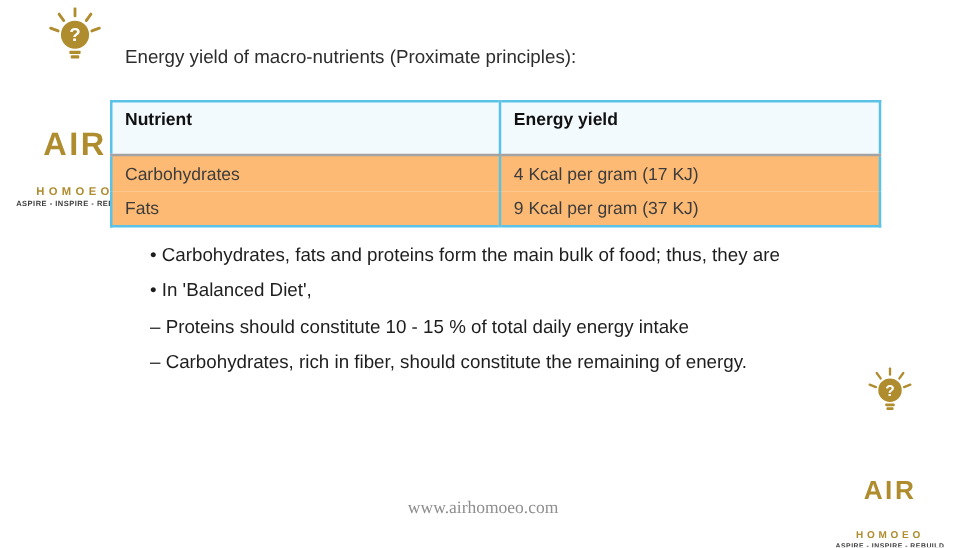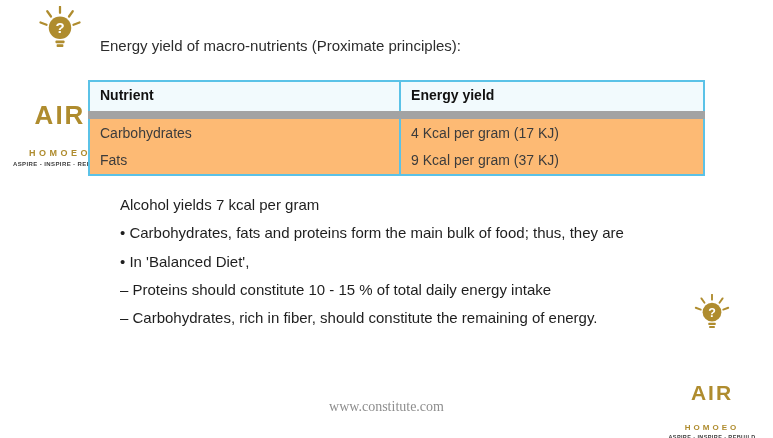--- a/index.html
+++ b/index.html
@@ -65,22 +65,22 @@
     width: 617px;
     border-collapse: collapse;
     border: 2px solid #5BC2E7;
     font-size: 14px;
   }
   .nutrient-table th {
     text-align: left;
     font-weight: bold;
     color: #111111;
     background: #F2FAFD;
-    padding: 5px 10px 8px 10px;
-    border-bottom: 8px solid #a3a3a3;
+    padding: 5px 10px 20px 10px;
+    border-bottom: 2px solid #a3a3a3;
   }
   .nutrient-table td {
     color: #3c3c3c;
     background: #fdba74;
     padding: 4px 10px;
     height: 19.5px;
   }
   .nutrient-table .col-divider {
     border-right: 2px solid #5BC2E7;
   }
@@ -155,21 +155,20 @@
         <td>4 Kcal per gram (17 KJ)</td>
       </tr>
       <tr>
         <td class="col-divider">Fats</td>
         <td>9 Kcal per gram (37 KJ)</td>
       </tr>
     </tbody>
   </table>
 
   <div class="content">
-    <div class="text-line">Alcohol yields 7 kcal per gram</div>
     <div class="text-line">• Carbohydrates, fats and proteins form the main bulk of food; thus, they are</div>
     <div class="text-line">• In 'Balanced Diet',</div>
     <div class="text-line">– Proteins should constitute 10 - 15 % of total daily energy intake</div>
     <div class="text-line">– Carbohydrates, rich in fiber, should constitute the remaining of energy.</div>
   </div>
 
   <div class="logo logo-bottom">
     <svg class="bulb" viewBox="0 0 64 64" width="40" height="40">
       <g stroke="#AF8C2E" stroke-width="3" stroke-linecap="round">
         <line x1="32" y1="1" x2="32" y2="9"></line>
@@ -181,15 +180,15 @@
       <circle cx="32" cy="29" r="15" fill="#AF8C2E"></circle>
       <text x="32" y="36" text-anchor="middle" font-size="20" font-weight="bold" fill="#ffffff">?</text>
       <rect x="26" y="46" width="12" height="3.5" rx="1" fill="#AF8C2E"></rect>
       <rect x="27.5" y="51" width="9" height="3.5" rx="1" fill="#AF8C2E"></rect>
     </svg>
     <div class="air">AIR</div>
     <div class="homoeo">HOMOEO</div>
     <div class="tagline">ASPIRE - INSPIRE - REBUILD</div>
   </div>
 
-  <div class="footer">www.constitute.com</div>
+  <div class="footer">www.airhomoeo.com</div>
 
 </div>
 
 </body></html>

